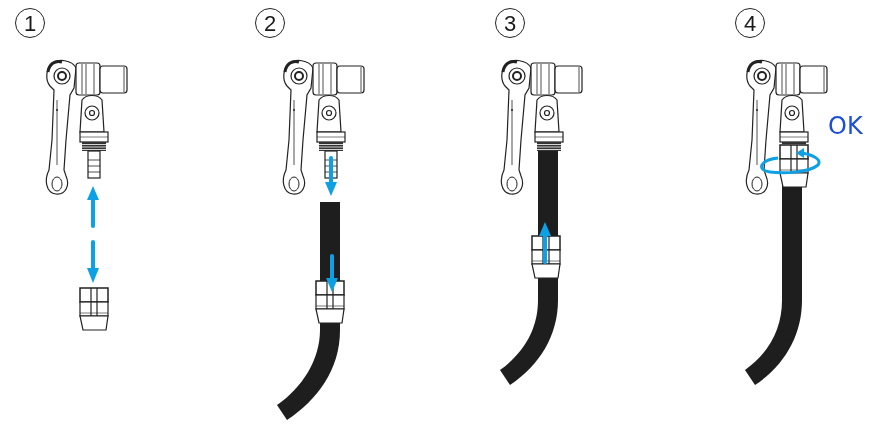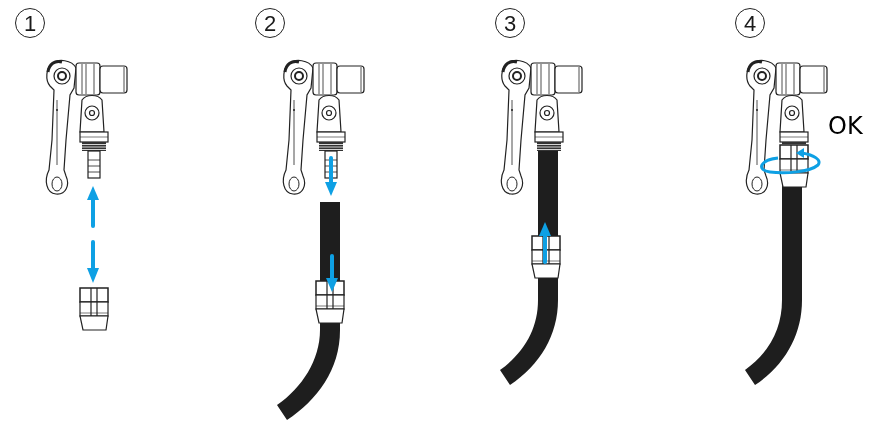--- a/index.html
+++ b/index.html
@@ -1,20 +1,20 @@
 <!DOCTYPE html>
 <html><head>
 <meta charset="utf-8">
 <style>
   html, body { margin: 0; padding: 0; background: #ffffff; }
   body { width: 877px; height: 427px; overflow: hidden; position: relative; font-family: "DejaVu Sans", sans-serif; }
   svg { position: absolute; left: 0; top: 0; }
   .step-num { position: absolute; width: 30px; height: 30px; border: 1.3px solid #222; border-radius: 50%;
               font-family: "Liberation Sans", sans-serif; font-size: 22px; line-height: 30px; text-align: center; color: #1a1a1a; box-sizing: border-box; }
-  .ok-label { position: absolute; font-family: "DejaVu Sans", sans-serif; font-size: 24px; color: #000000; }
+  .ok-label { position: absolute; font-family: "DejaVu Sans", sans-serif; font-size: 24px; color: #1d4ed8; }
 </style>
 </head>
 <body>
 
 <svg width="877" height="427" viewBox="0 0 877 427" xmlns="http://www.w3.org/2000/svg">
   <defs>
 
     <g id="tool-head">
 
       <path d="M52,64 C46,68 45,80 50,86 L54,90 L52,140 L49,170 C44,180 46,193 56,194 C66,195 70,185 66,176 L64,170 L66,140 L70,95 L74,88 L76,68 C72,60 58,58 52,64 Z" fill="#fff" stroke="#222" stroke-width="1.2"></path>

